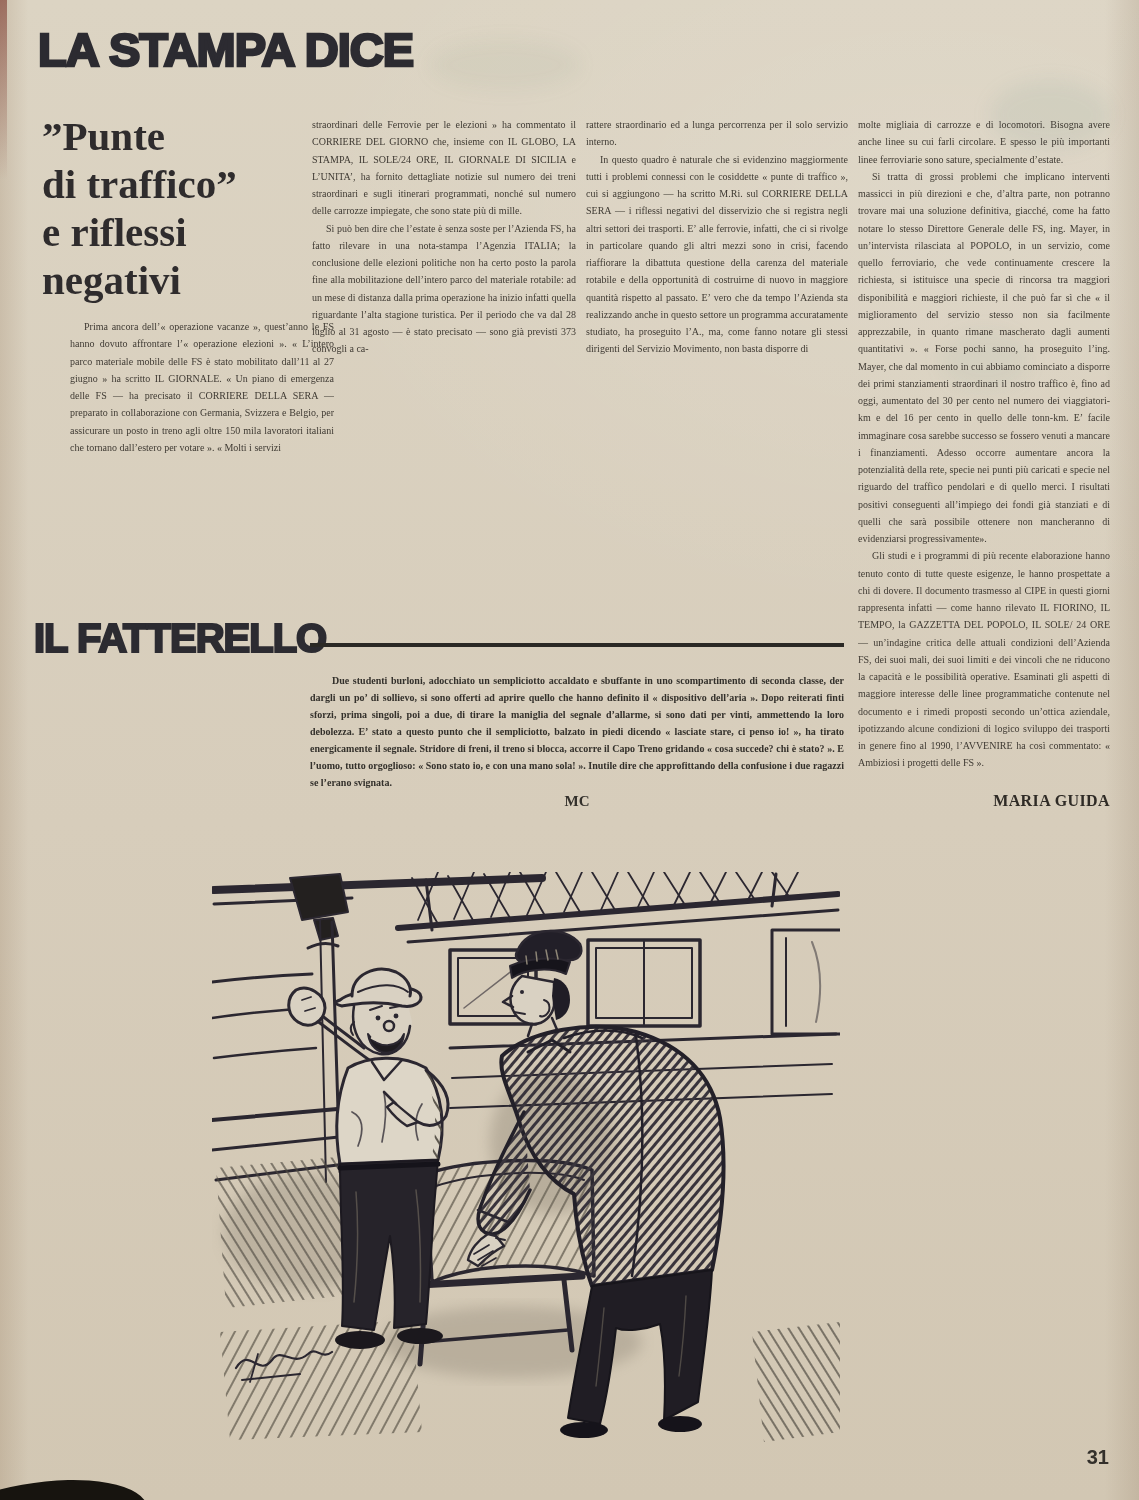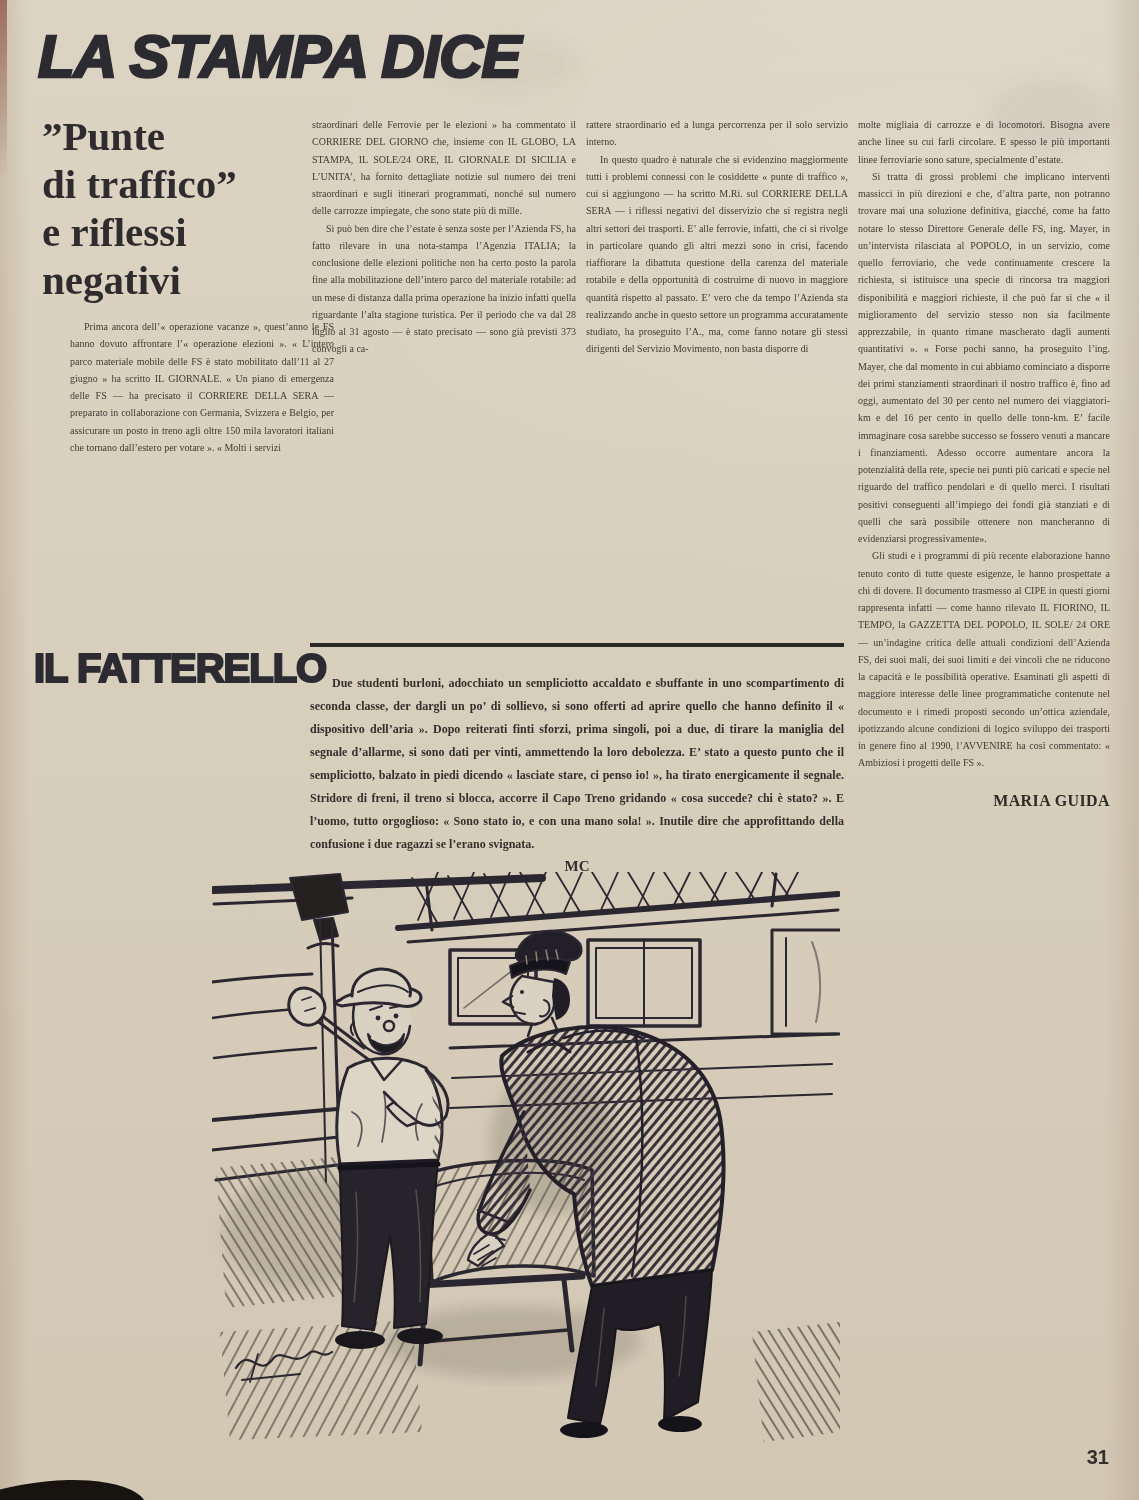--- a/index.html
+++ b/index.html
@@ -7,45 +7,45 @@
     position:relative; width:1139px; height:1500px; overflow:hidden;
     font-family:"Liberation Serif", serif; color:#3f3a33;
     background:
       radial-gradient(1100px 700px at 82% 14%, rgba(255,255,255,.10), transparent 60%),
       linear-gradient(90deg, rgba(140,110,80,.20), rgba(140,110,80,0) 2.5%, rgba(140,110,80,0) 97%, rgba(120,95,70,.16)),
       linear-gradient(180deg, #dcd4c3, #d7cdbb 55%, #d2c7b3);
   }
   .masthead{
     position:absolute; left:38px; top:22px;
     font-family:"Liberation Sans", sans-serif; font-weight:bold;
-    font-size:60px; letter-spacing:-1px; color:#2c2b31;font-style:italic;
+    font-size:47px; letter-spacing:-1px; color:#2c2b31;
     -webkit-text-stroke:2.6px #2c2b31;
   }
   .headline{
     position:absolute; left:42px; top:112px; width:260px; margin:0;
     font-weight:bold; font-size:41px; line-height:48px; color:#2f2c2d;
     white-space:pre-line; letter-spacing:0;
   }
   .col{position:absolute; text-align:justify; overflow:hidden;}
   .col p{margin:0; font-size:10px; line-height:17.25px;}
   .col p.ind{text-indent:14px;}
   .col1{left:42px;  top:318px; width:264px; height:300px;margin-left:28px;}
   .col2{left:312px; top:116px; width:264px; height:522px;}
   .col3{left:586px; top:116px; width:262px; height:522px;}
   .col4{left:858px; top:116px; width:252px; height:1324px;}
   .byline{font-weight:bold; text-align:right; font-size:16px; letter-spacing:.4px; margin-top:20px; color:#2f2b26;}
   .fatt-title{
-    position:absolute; left:34px; top:646px;
+    position:absolute; left:34px; top:616px;
     font-family:"Liberation Sans", sans-serif; font-weight:bold;
     font-size:40px; letter-spacing:-1px; color:#2c2b31;
     -webkit-text-stroke:2.2px #2c2b31;
   }
   .fatt-rule{position:absolute; left:310px; top:643px; width:534px; height:4px; background:#2b2925;}
   .fatt-body{position:absolute; left:310px; top:672px; width:534px; text-align:justify;}
-  .fatt-body p{margin:0; font-weight:bold; font-size:12px; line-height:23px; text-indent:22px; color:#33302b;}
+  .fatt-body p{margin:0; font-weight:bold; font-size:10px; line-height:17px; text-indent:22px; color:#33302b;}
   .fatt-sig{font-weight:bold; text-align:center; font-size:15px; margin-top:2px; color:#33302b;}
   .illustration{position:absolute; left:212px; top:872px;}
   .page-number{
     position:absolute; right:30px; top:1446px;
     font-family:"Liberation Sans", sans-serif; font-weight:bold;
     font-size:20px; color:#33302b;
   }
   
   .edge-left{position:absolute; left:0; top:0; width:7px; height:180px;
     background:linear-gradient(to bottom, rgba(115,40,30,.55), rgba(115,40,30,0));}

